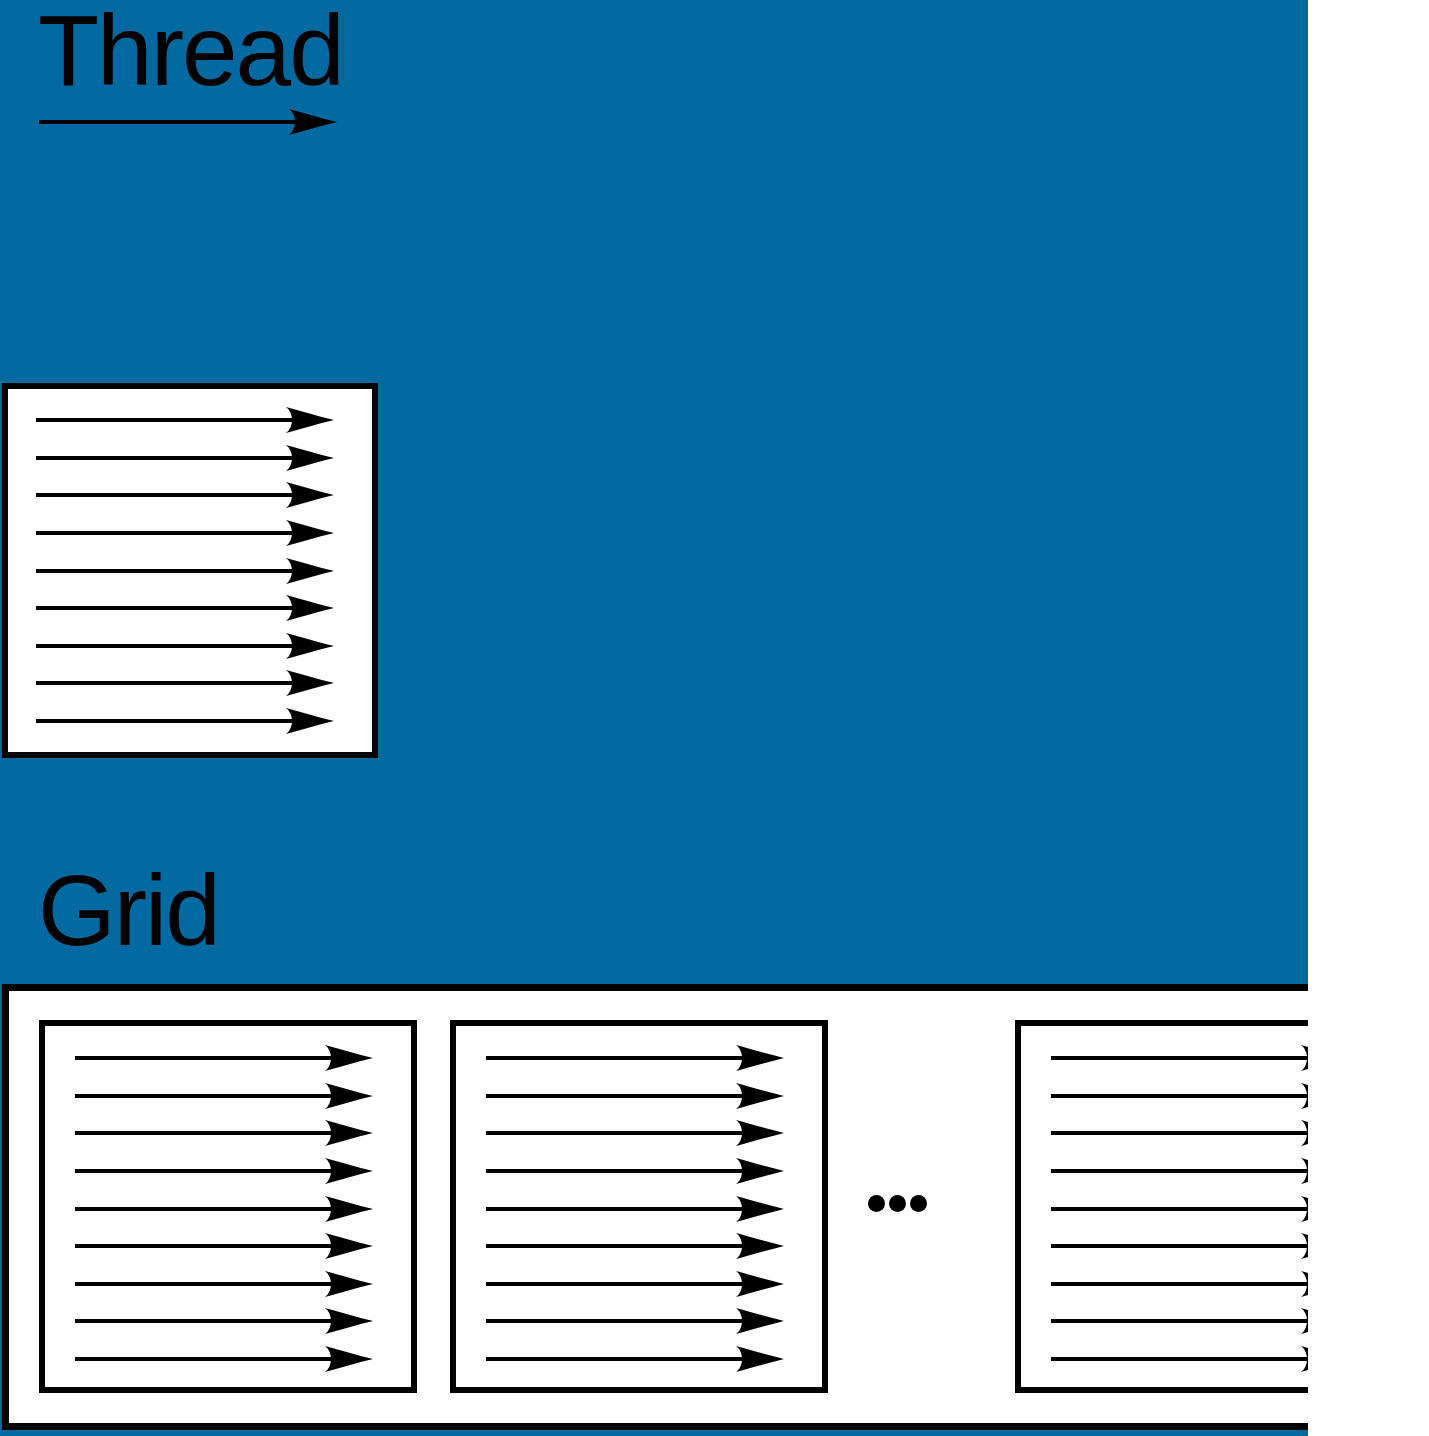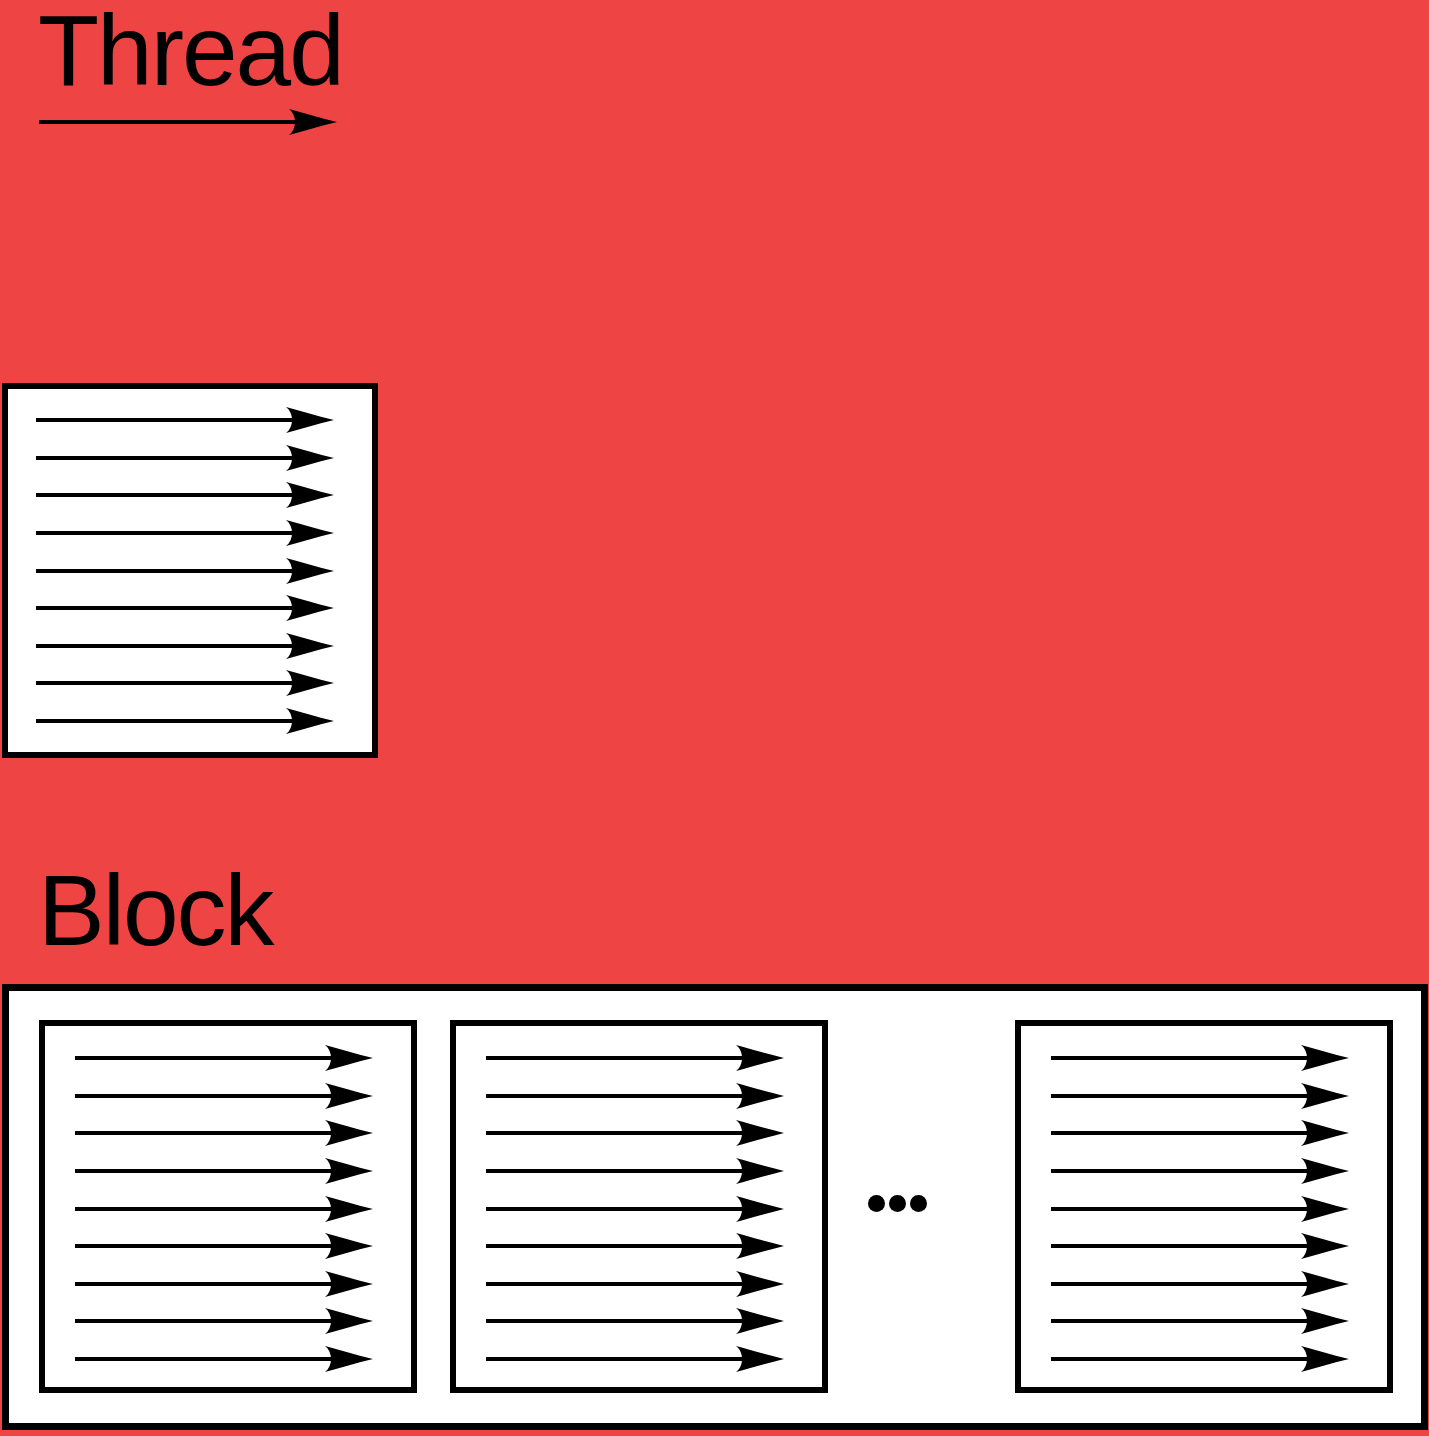--- a/index.html
+++ b/index.html
@@ -2,23 +2,23 @@
 <html><head>
 <meta charset="utf-8">
 <style>
   html, body {
     margin: 0;
     padding: 0;
     background: #ffffff;
   }
   .canvas {
     position: relative;
-    width: 1429px;
+    width: 1308px;
     height: 1436px;
-    background: #ef4444;
+    background: #0369a1;
     overflow: hidden;
     font-family: "Liberation Sans", sans-serif;
     color: #000000;
   }
   .label {
     position: absolute;
     font-size: 100px;
     line-height: 100px;
     letter-spacing: -2px;
     white-space: nowrap;
@@ -139,21 +139,21 @@
           <line x1="0" y1="13" x2="260" y2="13" stroke="#000000" stroke-width="4"></line>
           <path d="M298,13 C280,8.5 264,4 250,0 C258,6 258,20 250,26 C264,22 280,17.5 298,13 Z" fill="#000000"></path>
         </svg>
         <svg viewBox="0 0 298 26" class="arrow">
           <line x1="0" y1="13" x2="260" y2="13" stroke="#000000" stroke-width="4"></line>
           <path d="M298,13 C280,8.5 264,4 250,0 C258,6 258,20 250,26 C264,22 280,17.5 298,13 Z" fill="#000000"></path>
         </svg>
       </div>
   </div>
 
-  <div class="label" id="lbl-grid">Block</div>
+  <div class="label" id="lbl-grid">Grid</div>
   <div class="box" id="grid-box">
     <div class="box inner-box" id="grid-block-1">
       <div class="arrows">
           <svg viewBox="0 0 298 26" class="arrow">
             <line x1="0" y1="13" x2="260" y2="13" stroke="#000000" stroke-width="4"></line>
             <path d="M298,13 C280,8.5 264,4 250,0 C258,6 258,20 250,26 C264,22 280,17.5 298,13 Z" fill="#000000"></path>
           </svg>
           <svg viewBox="0 0 298 26" class="arrow">
             <line x1="0" y1="13" x2="260" y2="13" stroke="#000000" stroke-width="4"></line>
             <path d="M298,13 C280,8.5 264,4 250,0 C258,6 258,20 250,26 C264,22 280,17.5 298,13 Z" fill="#000000"></path>

